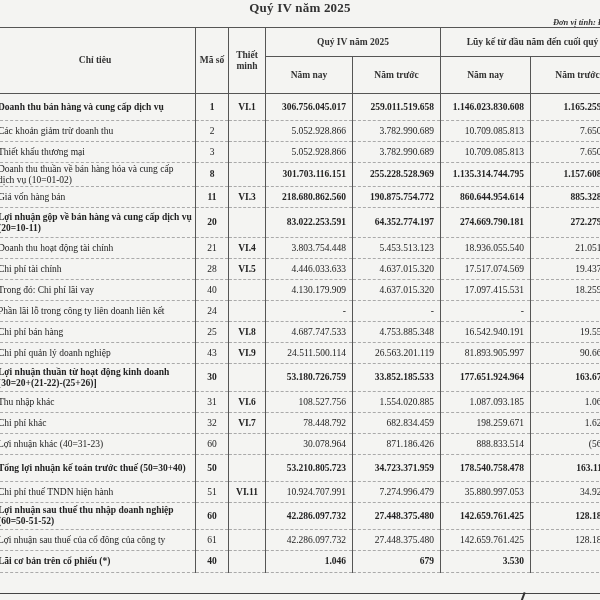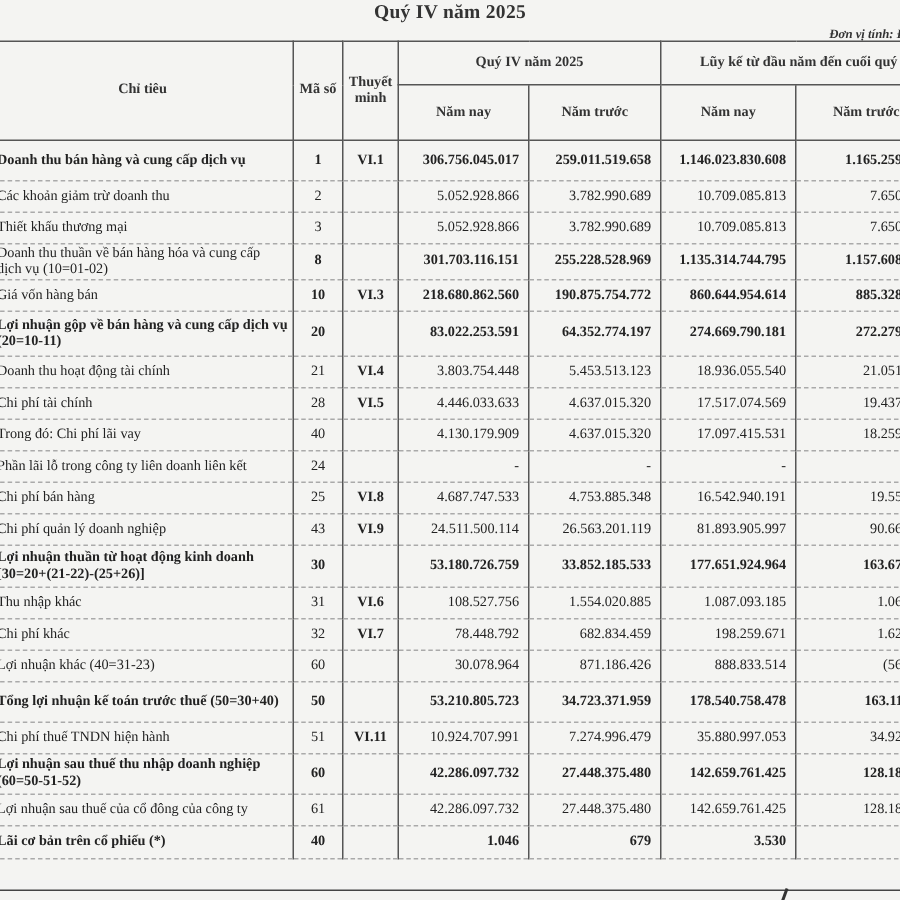--- a/index.html
+++ b/index.html
@@ -31,21 +31,21 @@
     <col style="width:37px">
     <col style="width:87px">
     <col style="width:88px">
     <col style="width:90px">
     <col style="width:94px">
   </colgroup>
   <thead>
     <tr style="height:29px">
       <th rowspan="2">Chỉ tiêu</th>
       <th rowspan="2">Mã số</th>
-      <th rowspan="2" class="wrap">Thuyết minh</th>
+      <th rowspan="2" class="wrap">Thiết minh</th>
       <th colspan="2">Quý IV năm 2025</th>
       <th colspan="2">Lũy kế từ đầu năm đến cuối quý</th>
     </tr>
     <tr style="height:37px">
       <th>Năm nay</th>
       <th>Năm trước</th>
       <th>Năm nay</th>
       <th>Năm trước</th>
     </tr>
   </thead>
@@ -81,21 +81,21 @@
         <td class="c-name wrap">Doanh thu thuần về bán hàng hóa và cung cấp dịch vụ (10=01-02)</td>
         <td class="c-code b">8</td>
         <td class="c-note b"></td>
         <td class="num b">301.703.116.151</td>
         <td class="num b">255.228.528.969</td>
         <td class="num b">1.135.314.744.795</td>
         <td class="num b">1.157.608.714</td>
       </tr>
       <tr class="data" style="height: 21px;">
         <td class="c-name">Giá vốn hàng bán</td>
-        <td class="c-code b">10</td>
+        <td class="c-code b">11</td>
         <td class="c-note b">VI.3</td>
         <td class="num b">218.680.862.560</td>
         <td class="num b">190.875.754.772</td>
         <td class="num b">860.644.954.614</td>
         <td class="num b">885.328.939</td>
       </tr>
       <tr class="data" style="height: 30px;">
         <td class="c-name b wrap">Lợi nhuận gộp về bán hàng và cung cấp dịch vụ (20=10-11)</td>
         <td class="c-code b">20</td>
         <td class="c-note b"></td>

